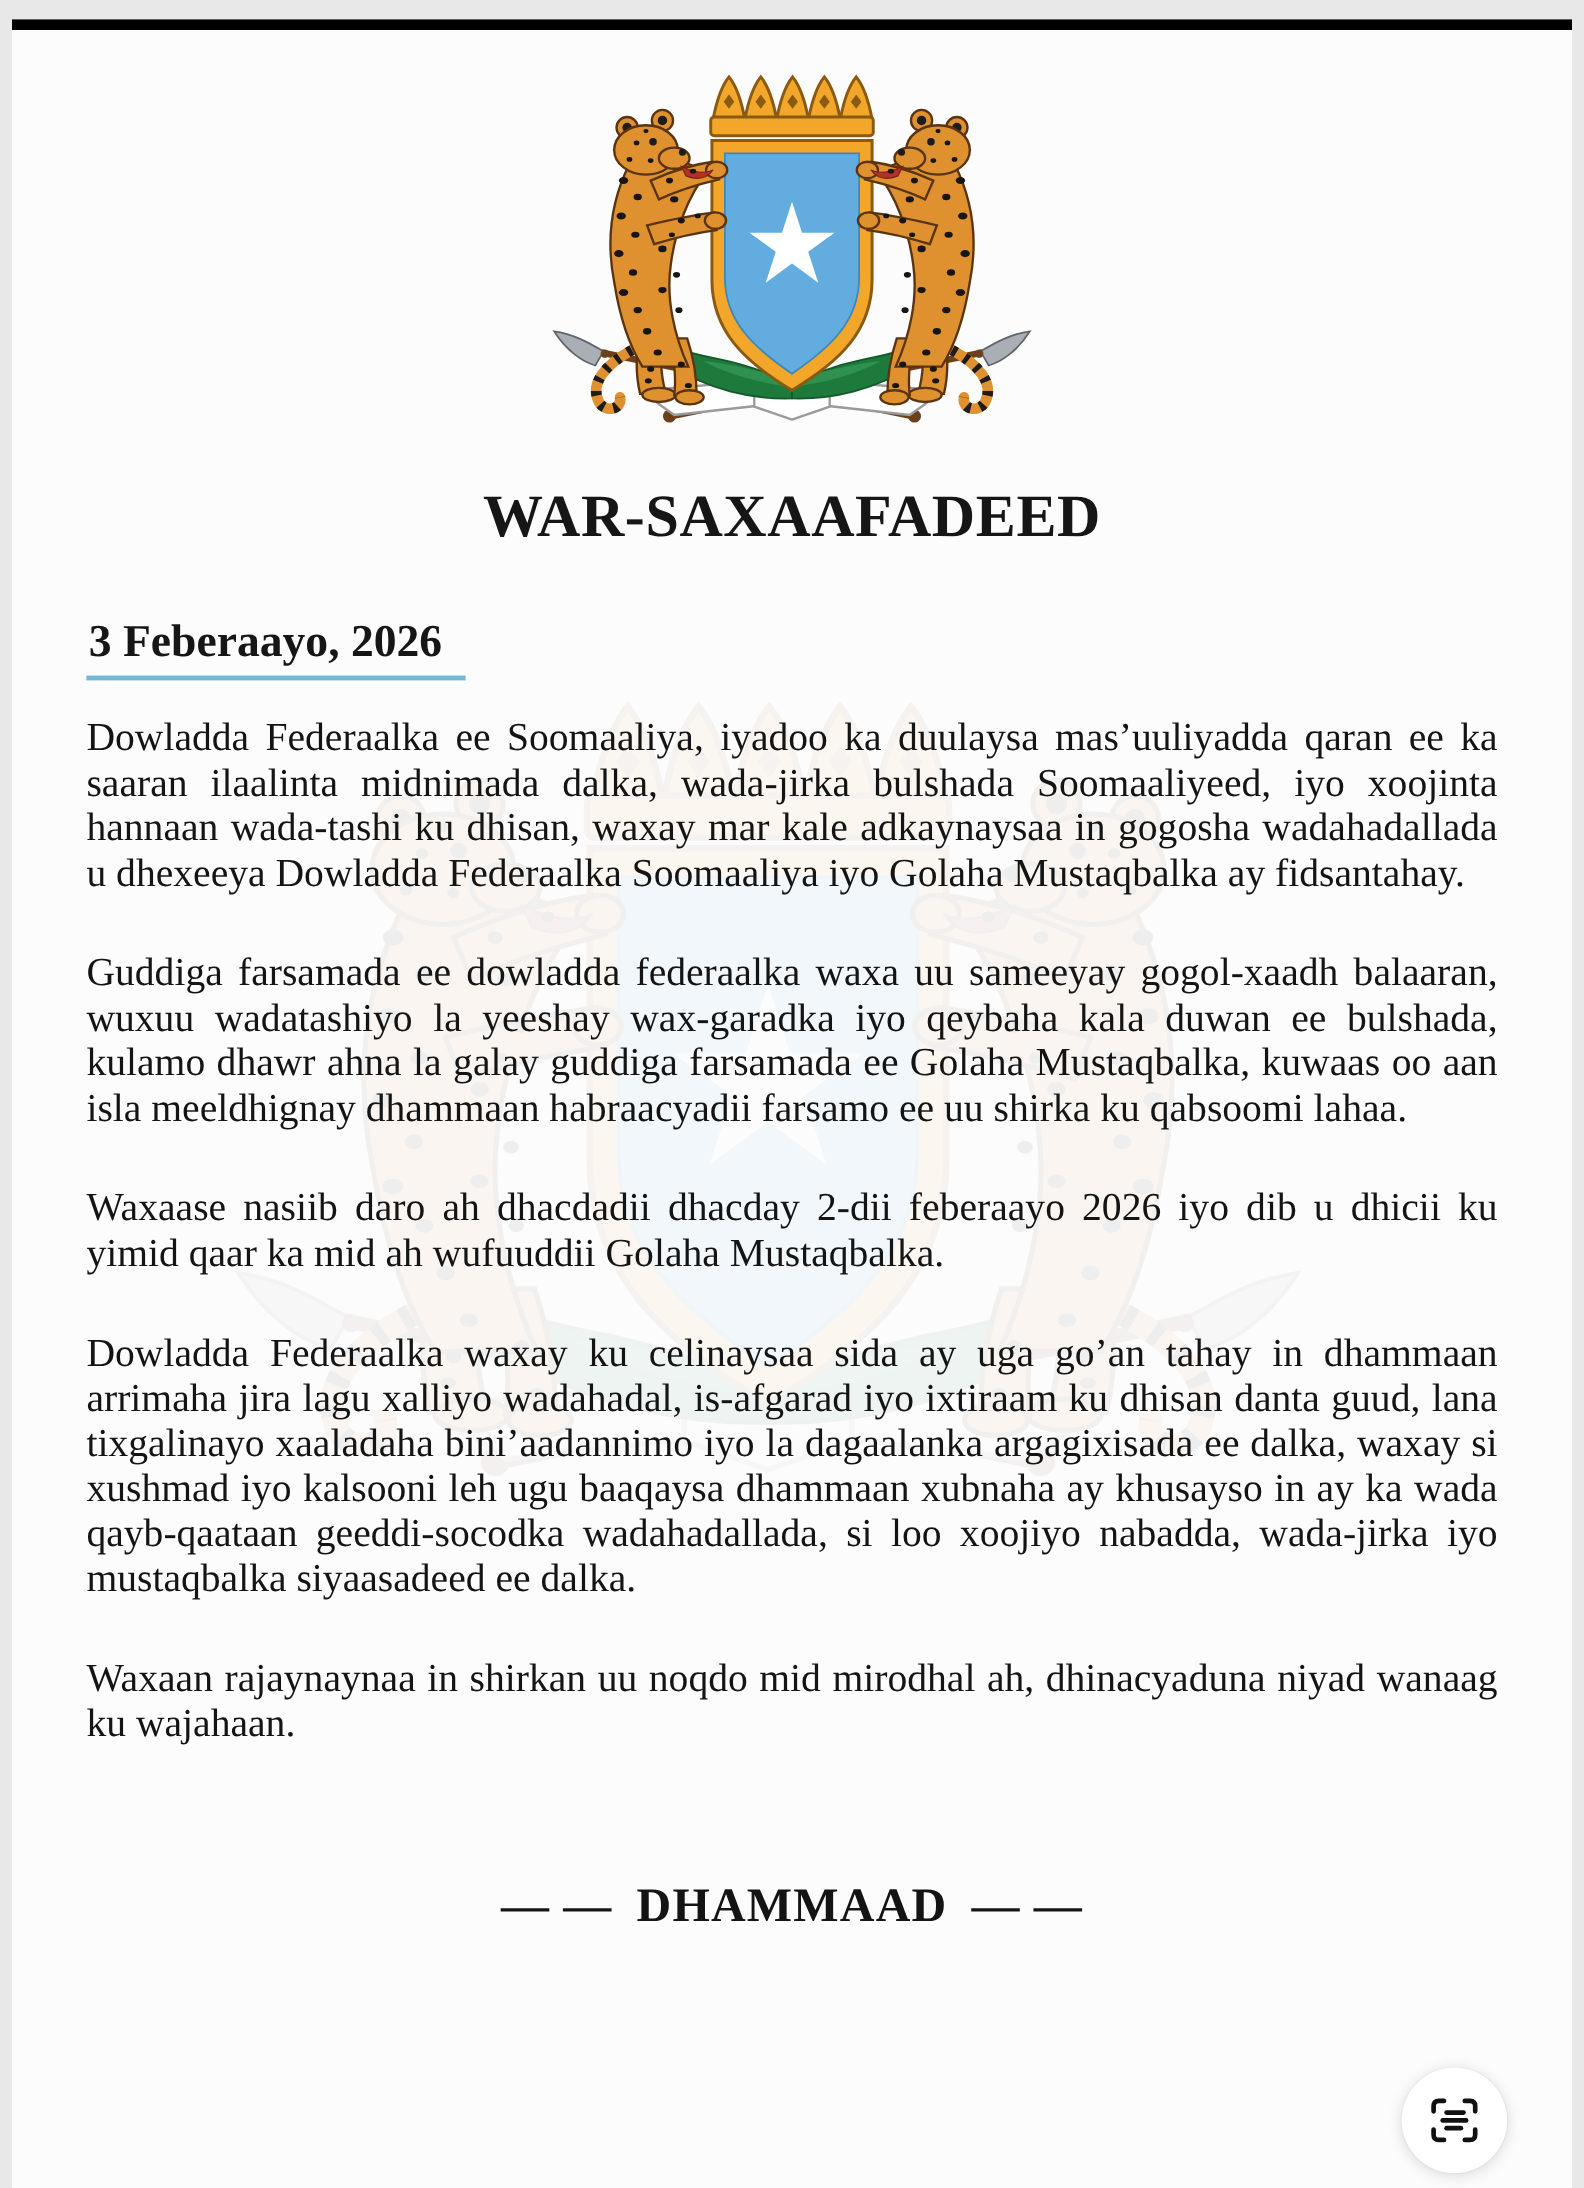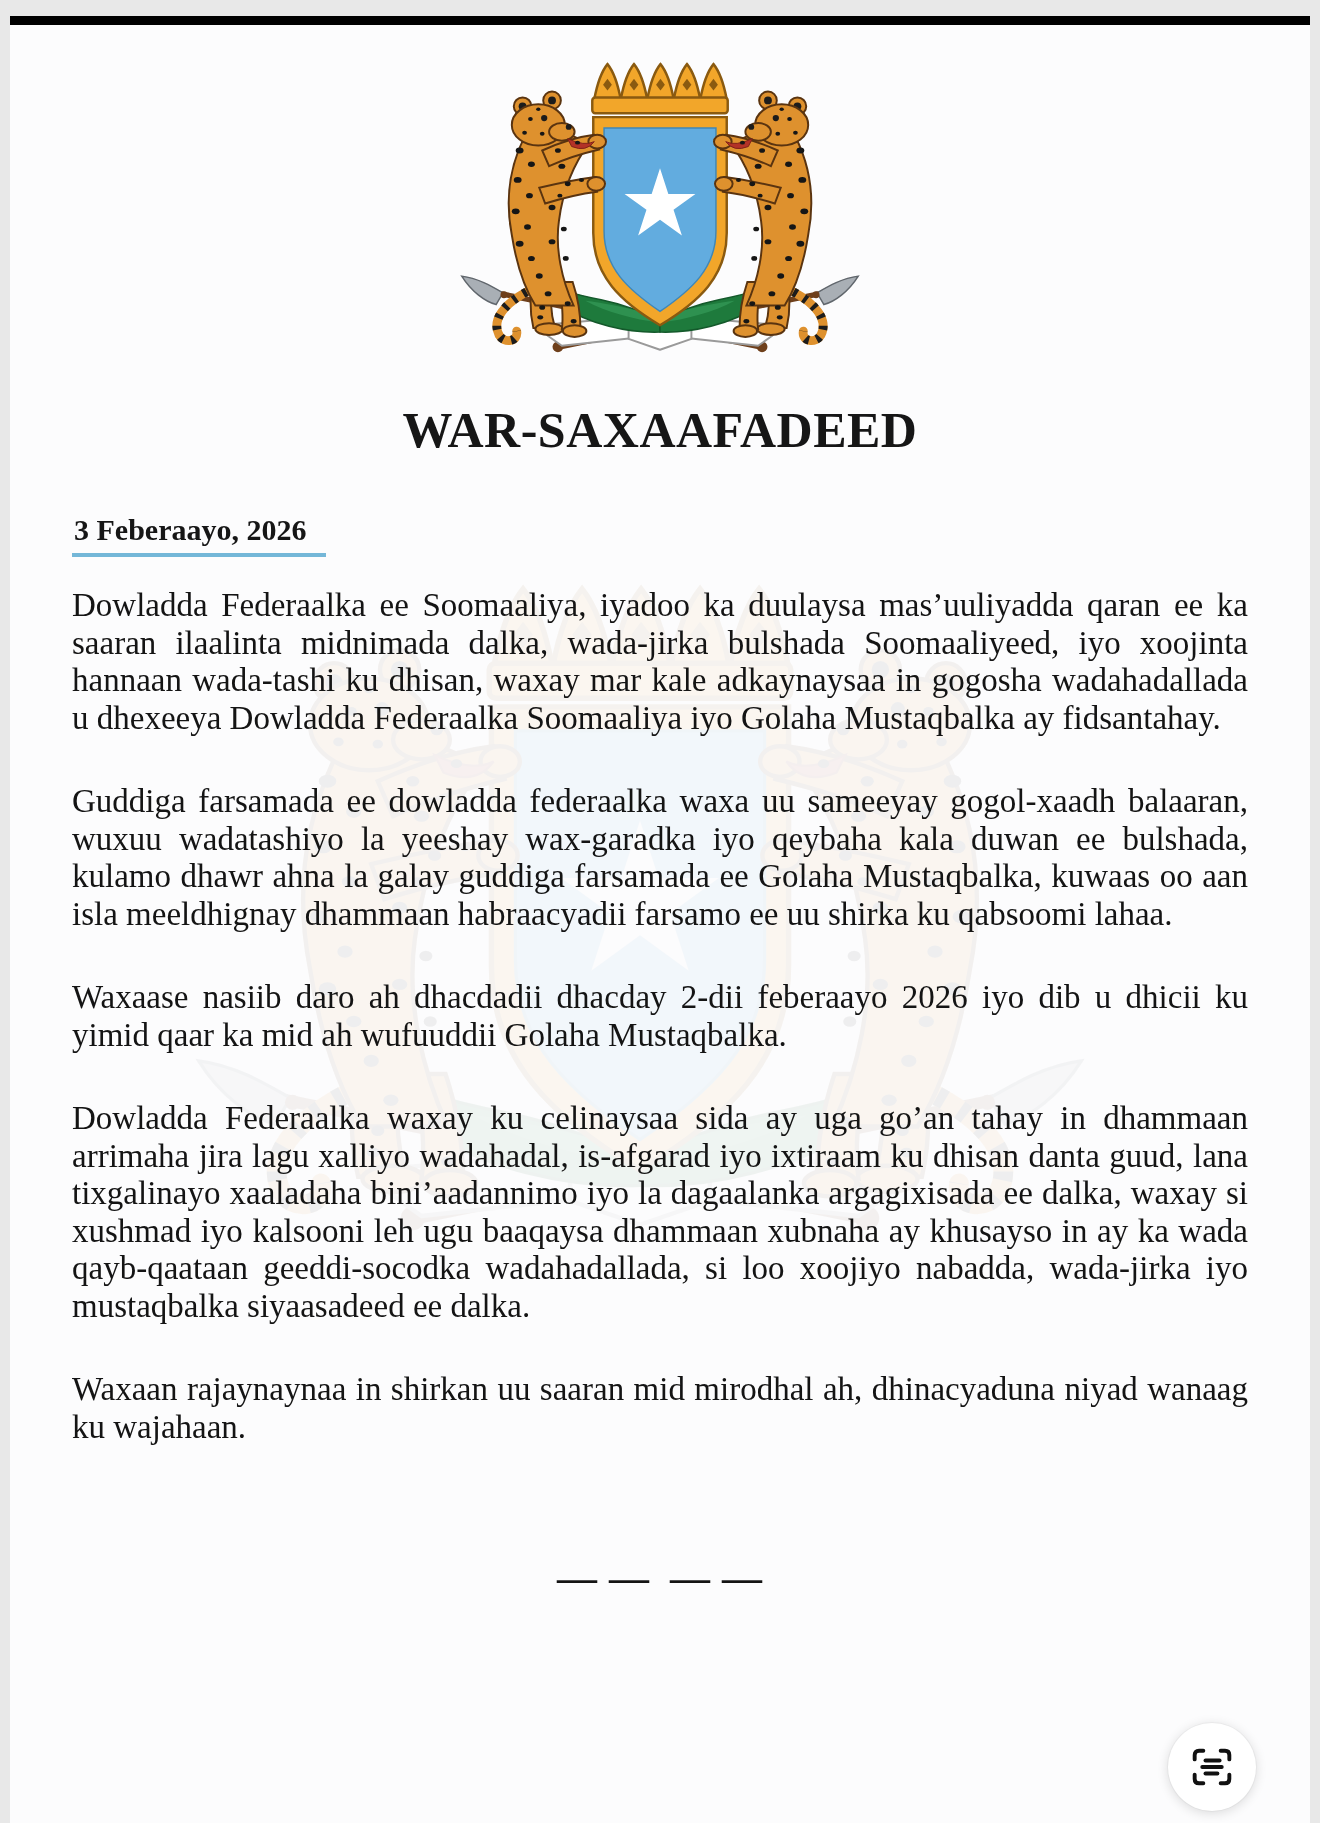--- a/index.html
+++ b/index.html
@@ -21,21 +21,21 @@
   .letterbox.bottom{bottom:0;height:12px}
   .watermark{position:absolute;left:40px;top:520px;width:1180px;height:722px;opacity:.055;z-index:0;pointer-events:none}
   .watermark svg{width:100%;height:100%}
   .content{position:relative;z-index:1}
   .emblem{display:block;margin:24px auto 0;width:530px;height:325px}
   .doc-title{
     margin-top:36px;text-align:center;font-weight:bold;font-size:50px;
     letter-spacing:.5px;color:#161616;
   }
   .doc-date{
-    display:inline-block;margin:54px 0 0 62px;font-weight:bold;font-size:30px;
+    display:inline-block;margin:54px 0 0 62px;font-weight:bold;font-size:38px;
     padding:0 20px 6px 2px;border-bottom:4px solid var(--date-underline);color:#161616;
   }
   .body-text{margin:30px 62px 0 62px;font-size:33px;line-height:37.5px;text-align:justify;color:#141414}
   .body-text p{margin-bottom:46px}
   .body-text p:last-child{margin-bottom:0}
   .doc-footer{
     margin-top:108px;display:flex;justify-content:center;align-items:center;gap:20px;
     font-weight:bold;font-size:40px;color:#141414;letter-spacing:1px;
   }
   .fab{
@@ -190,25 +190,26 @@
 
     <div>
       <span class="doc-date">3 Feberaayo, 2026</span>
     </div>
 
     <div class="body-text">
       <p>Dowladda Federaalka ee Soomaaliya, iyadoo ka duulaysa mas’uuliyadda qaran ee ka saaran ilaalinta midnimada dalka, wada-jirka bulshada Soomaaliyeed, iyo xoojinta hannaan wada-tashi ku dhisan, waxay mar kale adkaynaysaa in gogosha wadahadallada u dhexeeya Dowladda Federaalka Soomaaliya iyo Golaha Mustaqbalka ay fidsantahay.</p>
       <p>Guddiga farsamada ee dowladda federaalka waxa uu sameeyay gogol-xaadh balaaran, wuxuu wadatashiyo la yeeshay wax-garadka iyo qeybaha kala duwan ee bulshada, kulamo dhawr ahna la galay guddiga farsamada ee Golaha Mustaqbalka, kuwaas oo aan isla meeldhignay dhammaan habraacyadii farsamo ee uu shirka ku qabsoomi lahaa.</p>
       <p>Waxaase nasiib daro ah dhacdadii dhacday 2-dii feberaayo 2026 iyo dib u dhicii ku yimid qaar ka mid ah wufuuddii Golaha Mustaqbalka.</p>
       <p>Dowladda Federaalka waxay ku celinaysaa sida ay uga go’an tahay in dhammaan arrimaha jira lagu xalliyo wadahadal, is-afgarad iyo ixtiraam ku dhisan danta guud, lana tixgalinayo xaaladaha bini’aadannimo iyo la dagaalanka argagixisada ee dalka, waxay si xushmad iyo kalsooni leh ugu baaqaysa dhammaan xubnaha ay khusayso in ay ka wada qayb-qaataan geeddi-socodka wadahadallada, si loo xoojiyo nabadda, wada-jirka iyo mustaqbalka siyaasadeed ee dalka.</p>
-      <p>Waxaan rajaynaynaa in shirkan uu saaran mid mirodhal ah, dhinacyaduna niyad wanaag ku wajahaan.</p>
+      <p>Waxaan rajaynaynaa in shirkan uu noqdo mid mirodhal ah, dhinacyaduna niyad wanaag ku wajahaan.</p>
     </div>
 
     <div class="doc-footer">
       <span>— —</span>
+      <span>DHAMMAAD</span>
       <span>— —</span>
     </div>
   </div>
 
   <button class="fab">
     <svg viewBox="0 0 48 48">
       <path class="stroke" d="M16,9 L12,9 Q8,9 8,13 L8,17"></path>
       <path class="stroke" d="M32,9 L36,9 Q40,9 40,13 L40,17"></path>
       <path class="stroke" d="M8,31 L8,35 Q8,39 12,39 L16,39"></path>
       <path class="stroke" d="M40,31 L40,35 Q40,39 36,39 L32,39"></path>

